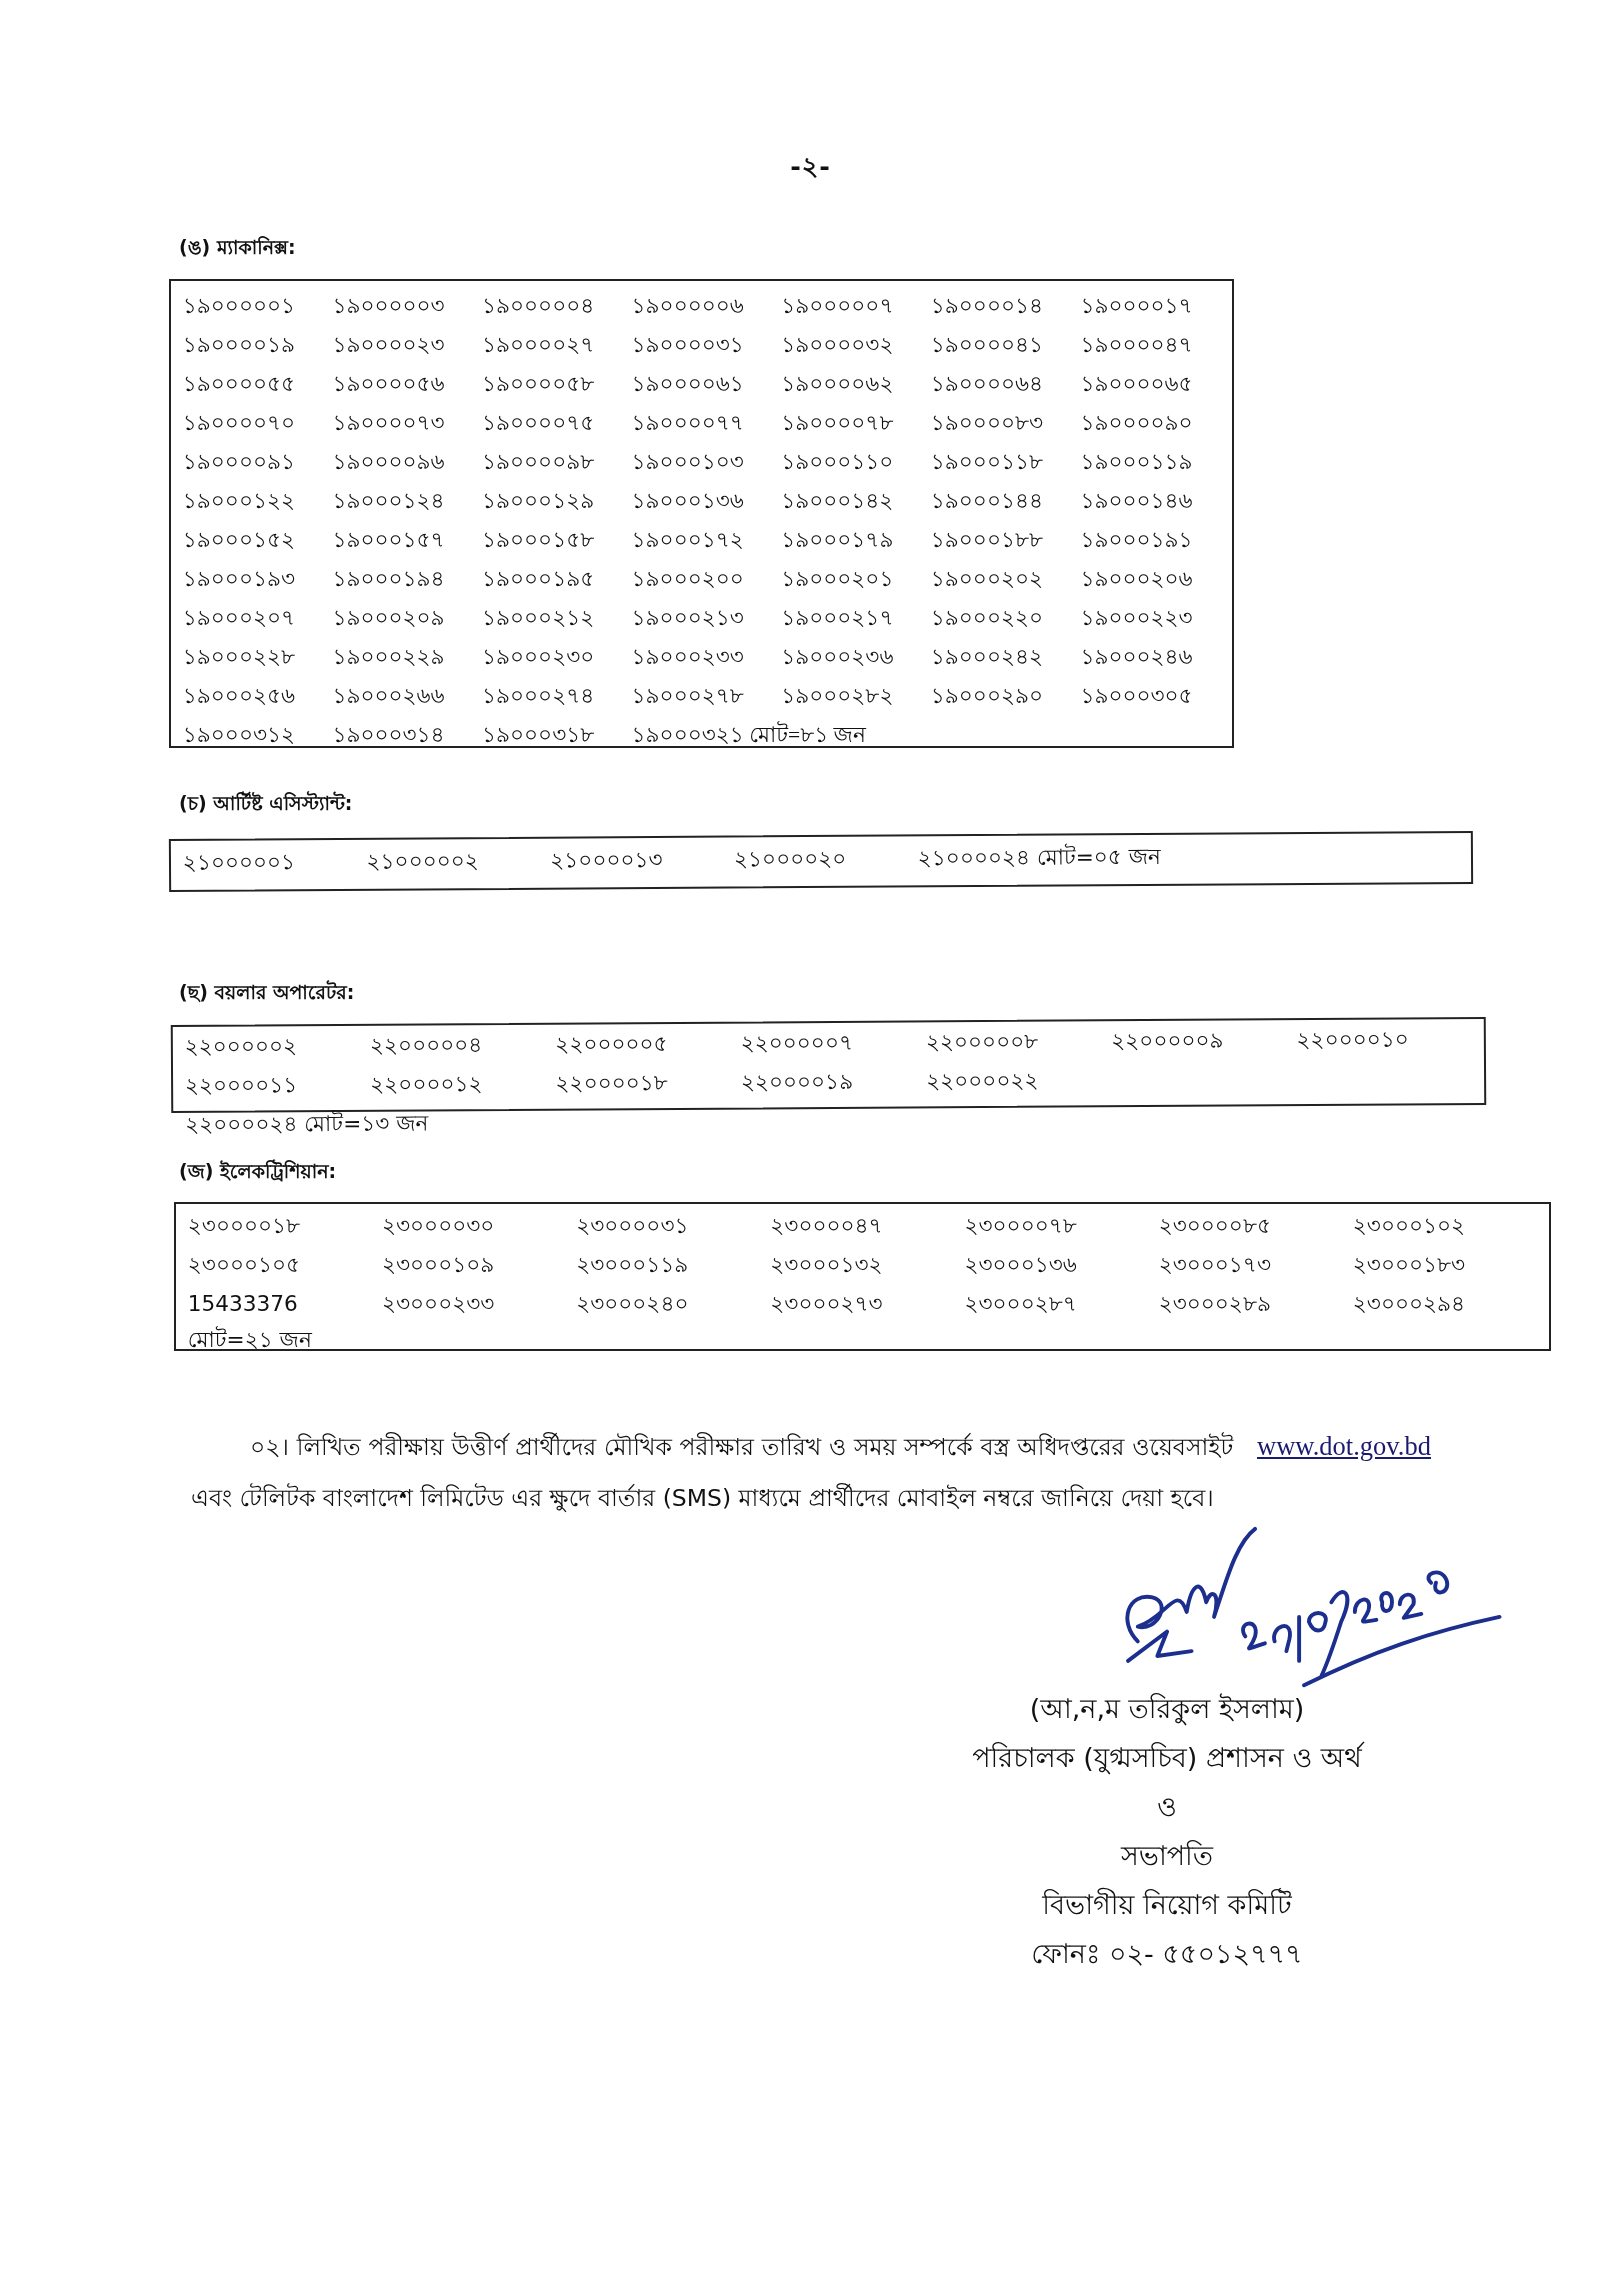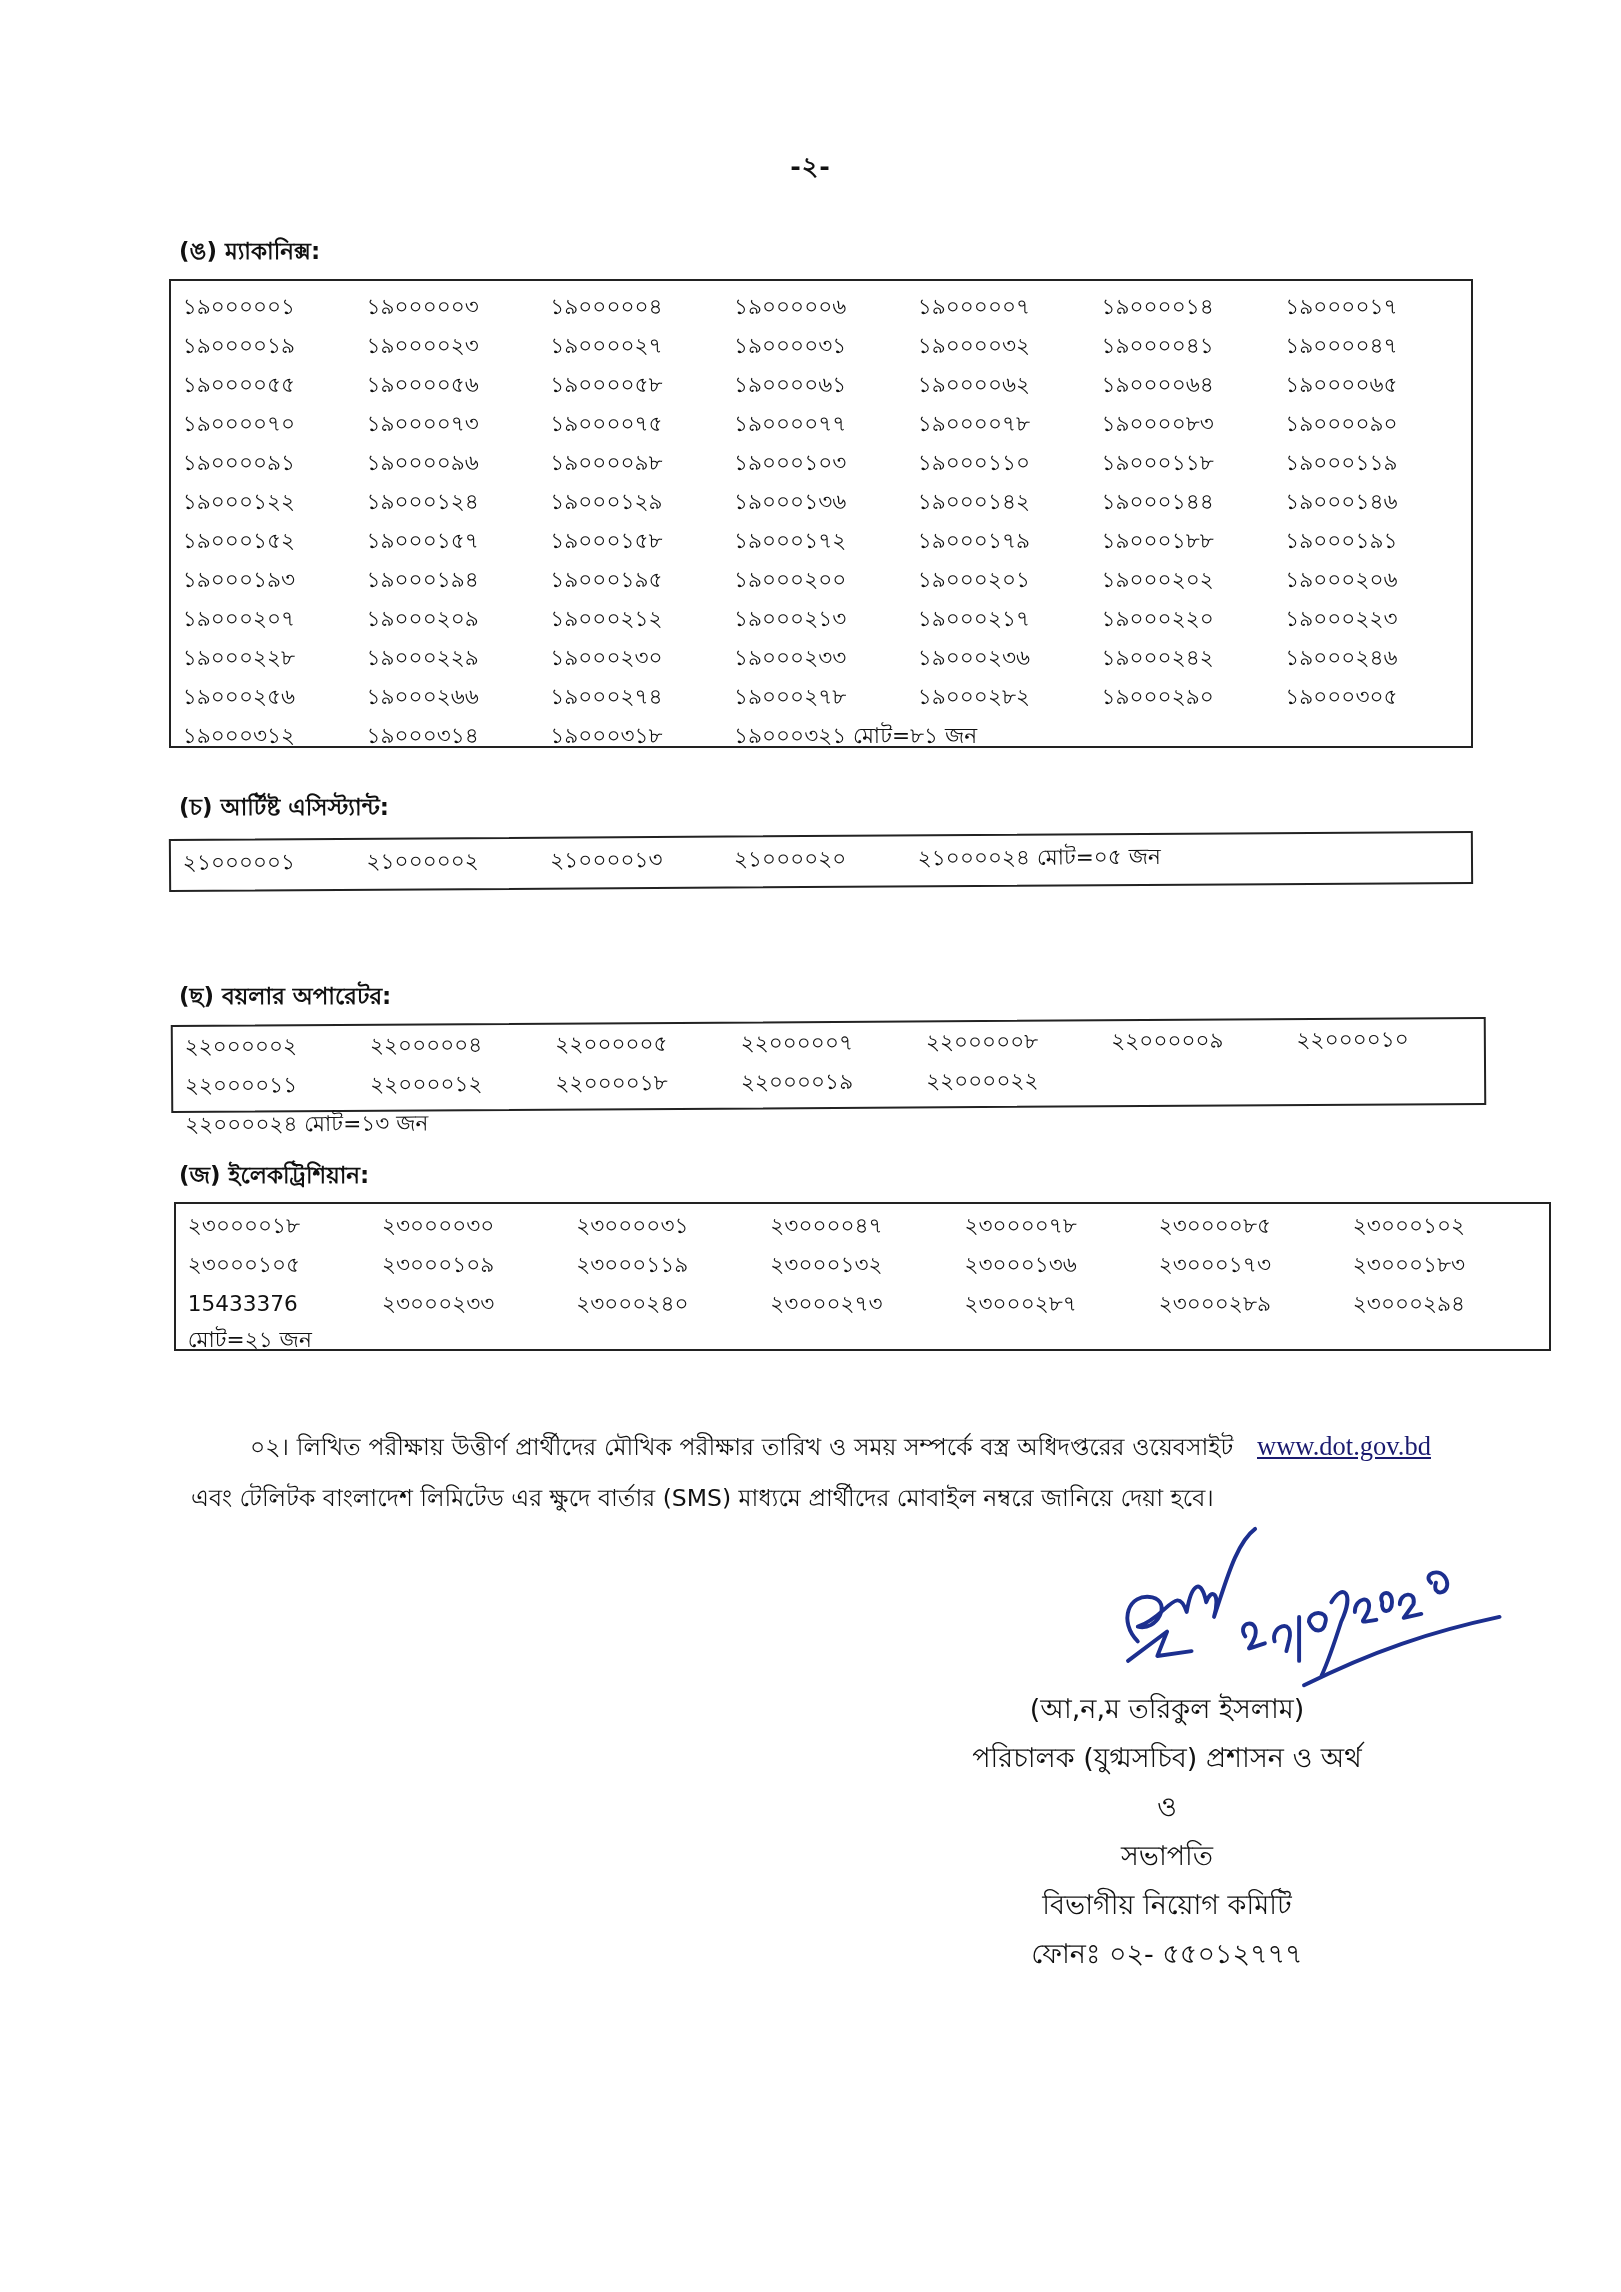--- a/index.html
+++ b/index.html
@@ -6,21 +6,21 @@
   body {
     width: 1621px; height: 2293px; background: #ffffff; position: relative;
     font-family: "DejaVu Sans", "Liberation Sans", sans-serif; color: #111;
     overflow: hidden;
   }
   .page-number {
     position: absolute; top: 147px; left: 0; width: 1621px; text-align: center;
     font-size: 25.5px; font-weight: bold; letter-spacing: 1px;
   }
   .section-title {
-    position: absolute; left: 179px; font-size: 23px; font-weight: bold;
+    position: absolute; left: 179px; font-size: 19px; font-weight: bold;
   }
   .id-box {
     position: absolute; border: 2px solid #222; box-sizing: border-box;
     padding: 5.9px 9.8px 3.9px 11.8px;
   }
   .id-grid {
     display: grid; grid-template-columns: repeat(7, 1fr); column-gap: 7.8px;
   }
   .id-cell {
     font-size: 21.6px; white-space: nowrap; line-height: 39px; height: 39px;
@@ -41,21 +41,21 @@
     font-size: 27px; line-height: 49px;
   }
   .signatory div { white-space: nowrap; }
 </style>
 </head>
 <body>
 
 <div class="page-number">-২-</div>
 
 <div class="section-title" style="top:233px;">(ঙ) ম্যাকানিক্স:</div>
-<div class="id-box" style="left:169px; top:279px; width:1304px; height:469px;">
+<div class="id-box" style="left:169px; top:279px; width:1065px; height:469px;font-family:Liberation Serif, serif;">
   <div class="id-grid" id="grid-0">
       <div class="id-cell">১৯০০০০০১</div>
       <div class="id-cell">১৯০০০০০৩</div>
       <div class="id-cell">১৯০০০০০৪</div>
       <div class="id-cell">১৯০০০০০৬</div>
       <div class="id-cell">১৯০০০০০৭</div>
       <div class="id-cell">১৯০০০০১৪</div>
       <div class="id-cell">১৯০০০০১৭</div>
       <div class="id-cell">১৯০০০০১৯</div>
       <div class="id-cell">১৯০০০০২৩</div>

